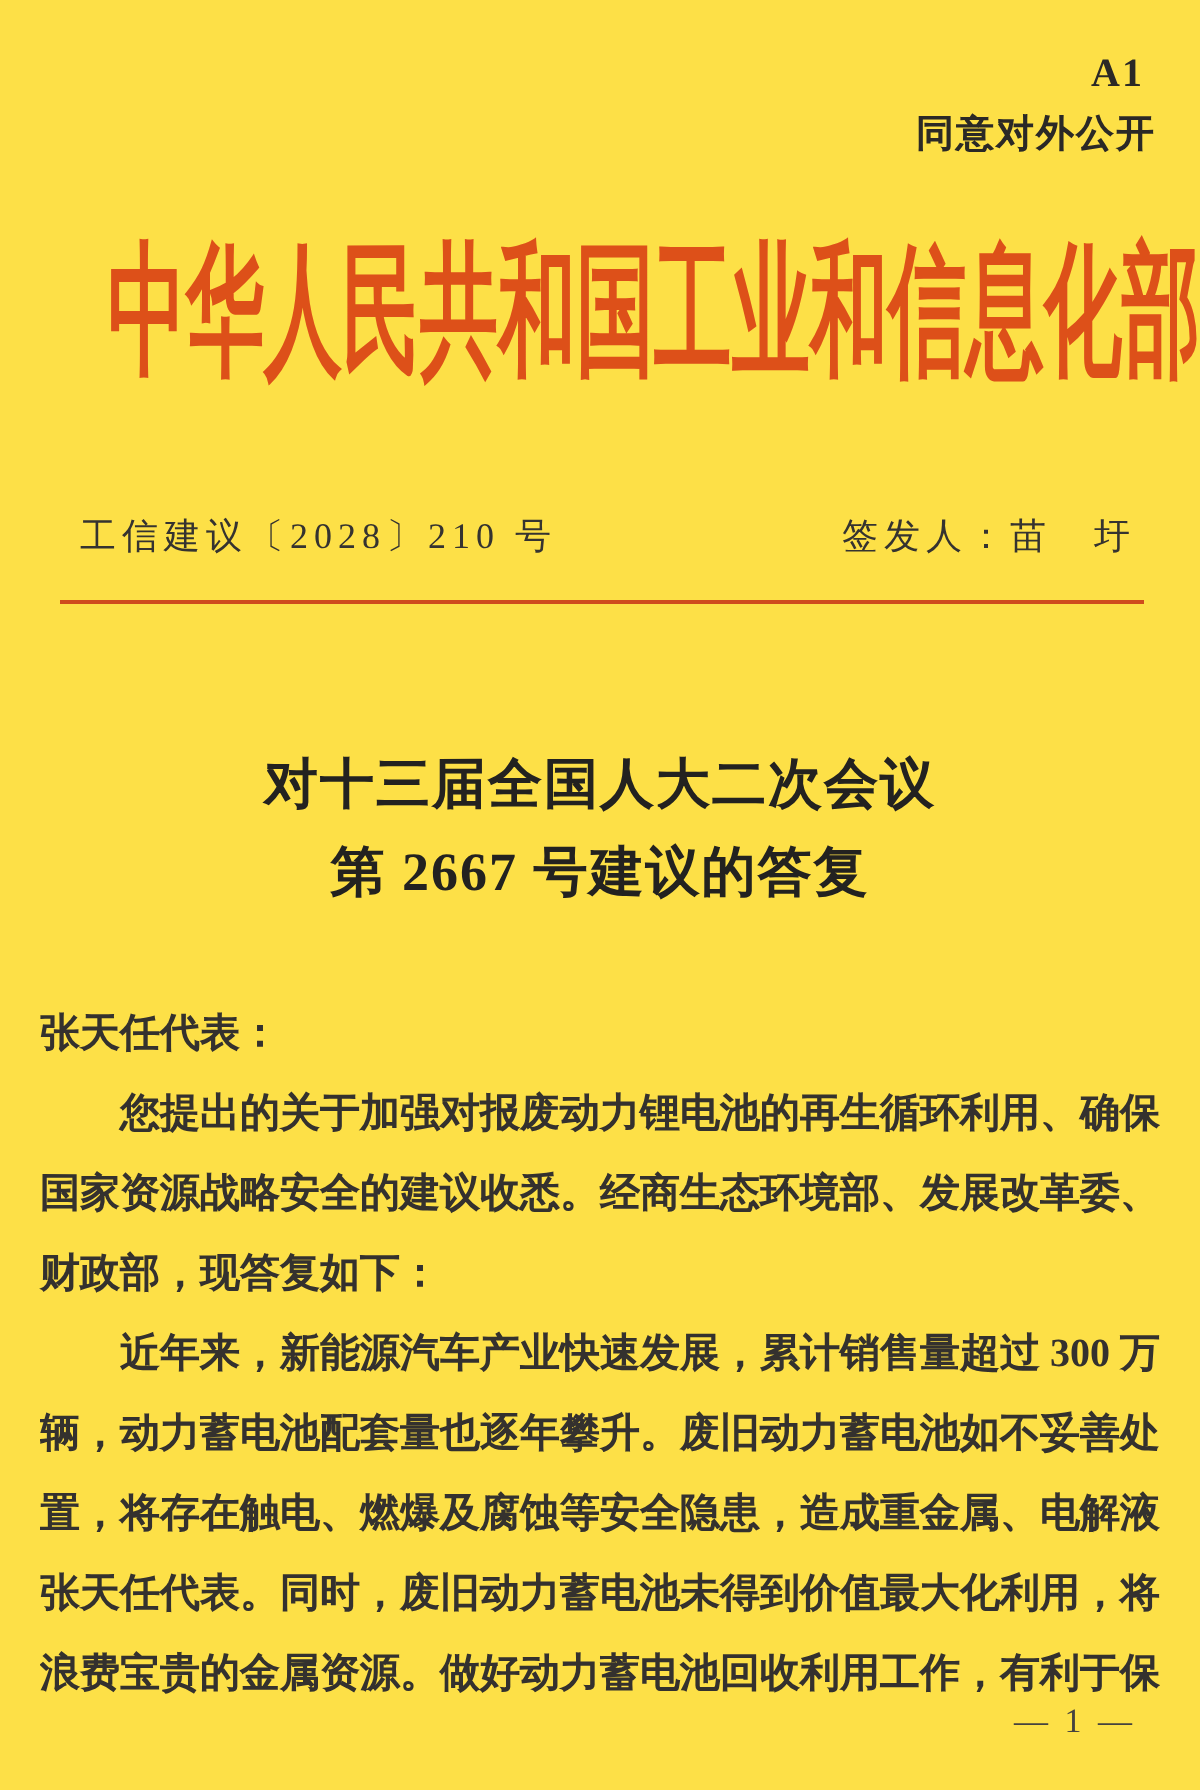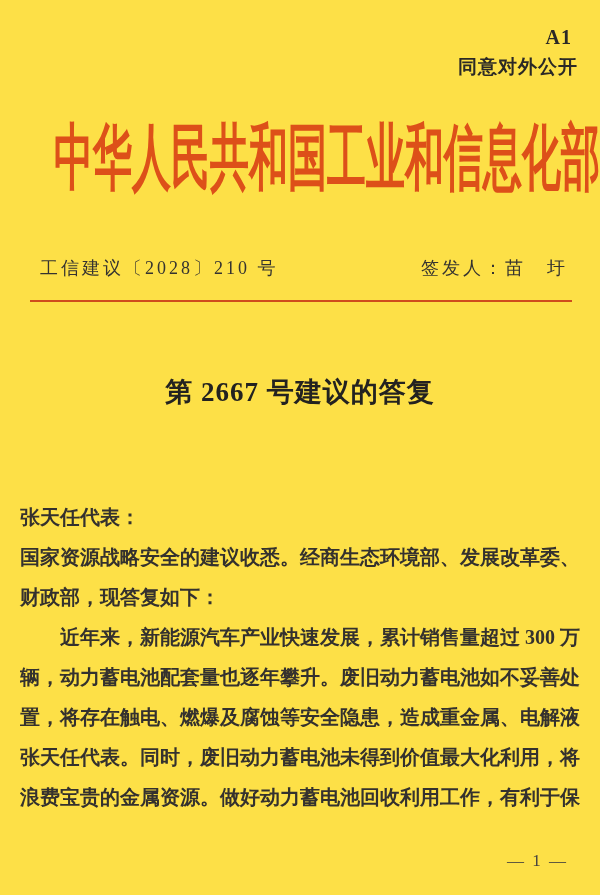--- a/index.html
+++ b/index.html
@@ -150,25 +150,27 @@
   </div>
 
   <div class="docinfo-row">
     <span>工信建议〔2028〕210 号</span>
     <span>签发人：苗　圩</span>
   </div>
 
   <div class="red-rule"></div>
 
   <div class="doc-title">
+    <div class="title-line">对十三届全国人大二次会议</div>
     <div class="title-line">第 2667 号建议的答复</div>
   </div>
 
   <div class="doc-body">
     <div class="body-line">张天任代表：</div>
+    <div class="body-line fill indent">您提出的关于加强对报废动力锂电池的再生循环利用、确保</div>
     <div class="body-line fill">国家资源战略安全的建议收悉。经商生态环境部、发展改革委、</div>
     <div class="body-line">财政部，现答复如下：</div>
     <div class="body-line fill indent">近年来，新能源汽车产业快速发展，累计销售量超过 300 万</div>
     <div class="body-line fill">辆，动力蓄电池配套量也逐年攀升。废旧动力蓄电池如不妥善处</div>
     <div class="body-line fill">置，将存在触电、燃爆及腐蚀等安全隐患，造成重金属、电解液</div>
     <div class="body-line fill">张天任代表。同时，废旧动力蓄电池未得到价值最大化利用，将</div>
     <div class="body-line fill">浪费宝贵的金属资源。做好动力蓄电池回收利用工作，有利于保</div>
   </div>
 
   <div class="page-number">— 1 —</div>

